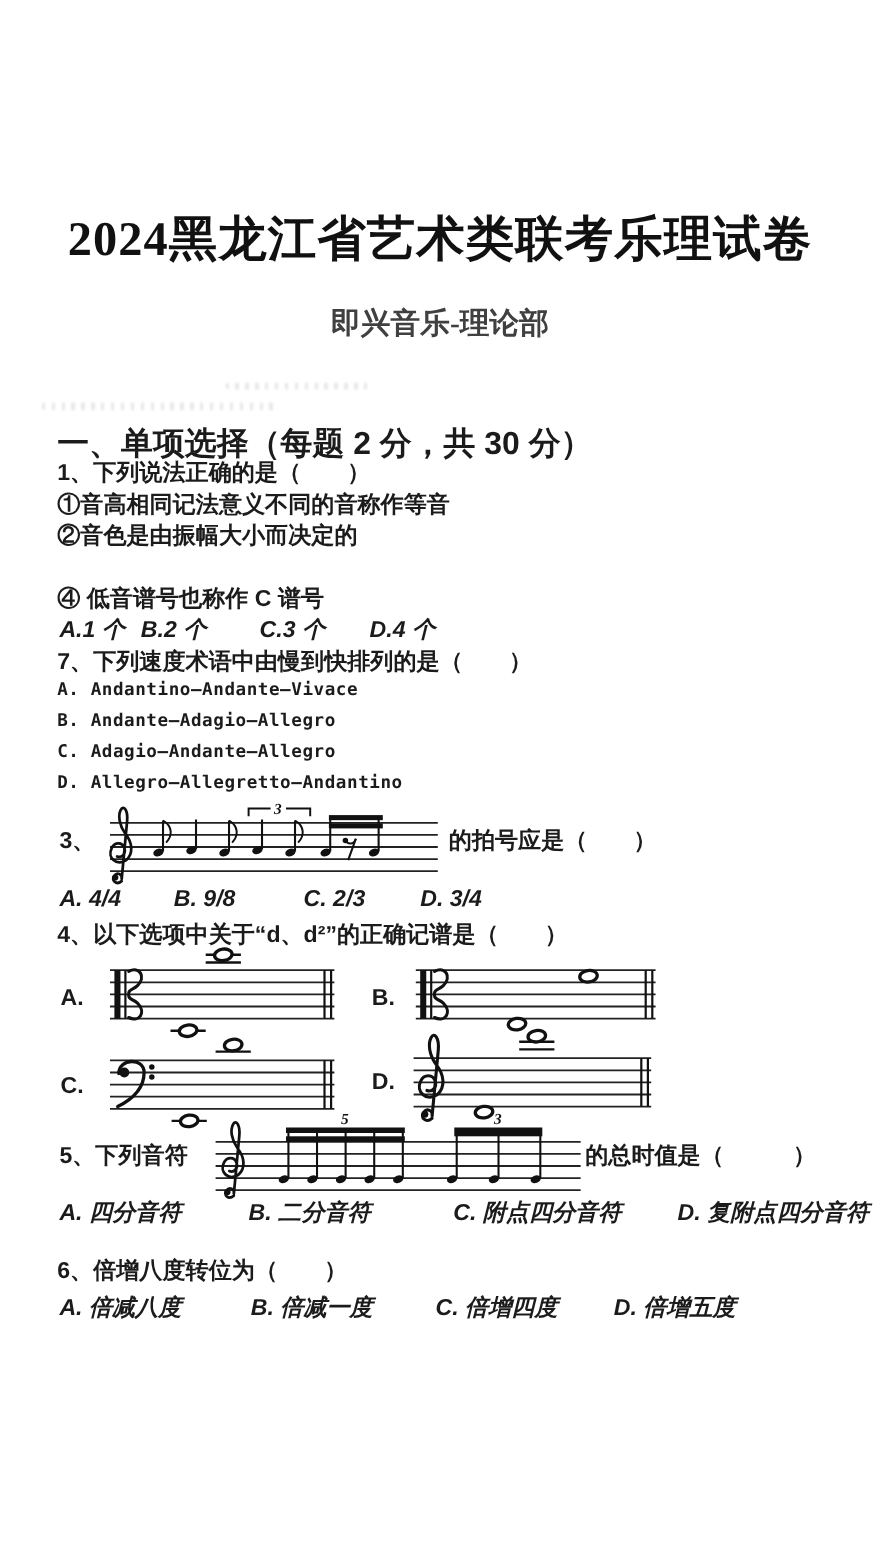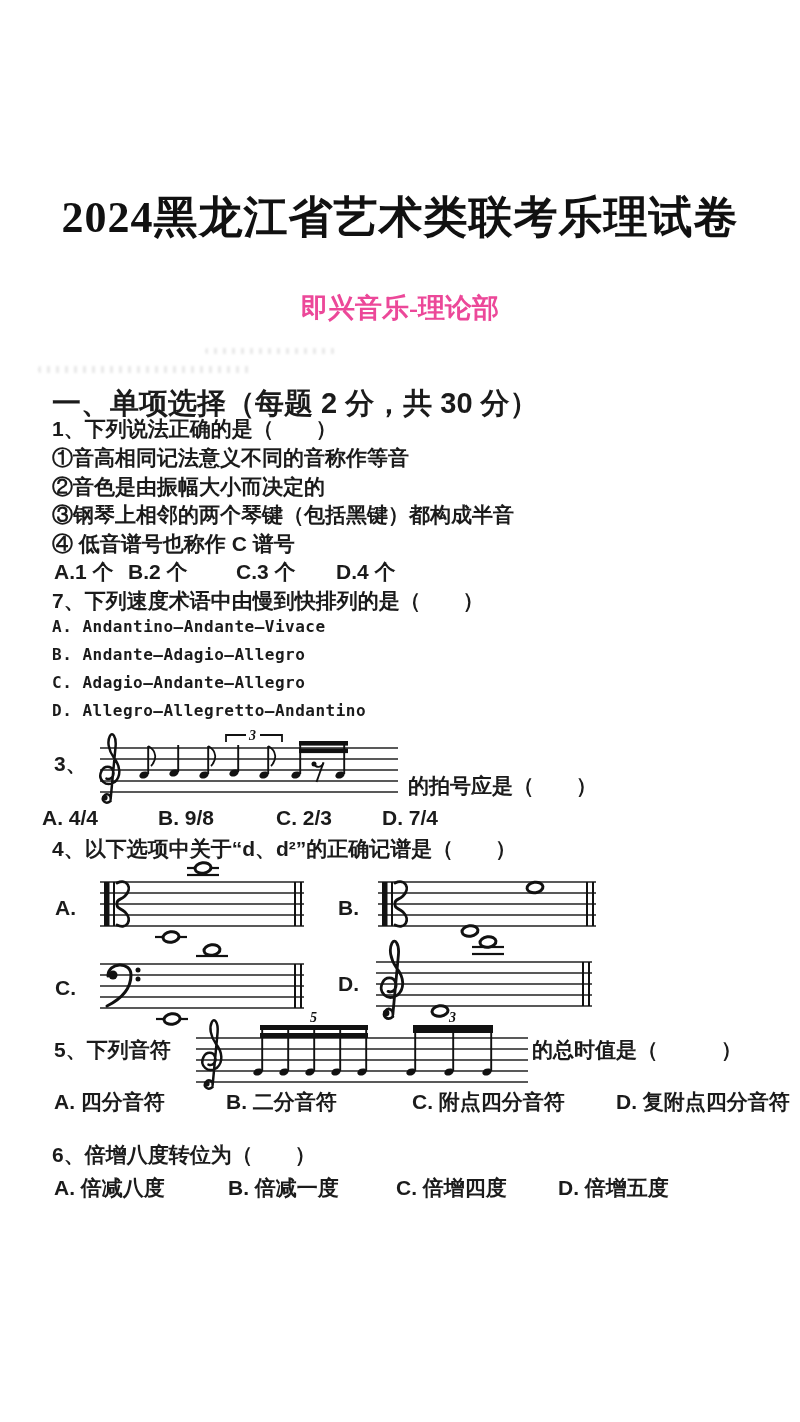--- a/index.html
+++ b/index.html
@@ -8,28 +8,28 @@
     background:#ffffff;overflow:hidden;
     font-family:"Liberation Sans",sans-serif;color:#1b1b1b;
   }
   .abs{position:absolute;white-space:nowrap;}
   .title{
     left:0;top:188px;width:100%;text-align:center;
     font-family:"Liberation Serif",serif;font-weight:bold;
     font-size:44px;letter-spacing:1px;color:#111;
   }
   .subtitle{
-    left:0;top:290px;width:100%;text-align:center;
+    left:0;top:276px;width:100%;text-align:center;
     font-family:"Liberation Serif",serif;font-weight:bold;
-    font-size:27px;color:#ec4899;
+    font-size:27px;color:#404040;
   }
   .heading{font-size:29px;font-weight:700;}
   .t{font-size:21px;font-weight:600;}
   .mono{font-family:"DejaVu Sans Mono","Liberation Mono",monospace;font-size:16px;font-weight:600;letter-spacing:0.5px;}
-  .opt{font-size:21px;font-weight:600;}
+  .opt{font-size:21px;font-weight:600;font-style:italic;}
   .smudge{
     background:repeating-linear-gradient(90deg,#9a9a9a 0 3px,#ffffff00 3px 9px);
     opacity:0.22;filter:blur(1px);border-radius:3px;
   }
   svg{display:block;}
   .staffline{stroke:#222;stroke-width:1.6;}
   .clef{stroke:#111;fill:none;stroke-width:3;stroke-linecap:round;stroke-linejoin:round;}
   .clef2{stroke:#111;fill:none;stroke-width:2.8;stroke-linecap:round;}
   .fill{fill:#111;}
   .stem{stroke:#111;stroke-width:1.9;}
@@ -48,21 +48,20 @@
   <div class="abs subtitle">即兴音乐-理论部</div>
 
   <div class="abs smudge" style="left:205px;top:348px;width:130px;height:6px;"></div>
   <div class="abs smudge" style="left:38px;top:366px;width:215px;height:7px;"></div>
 
   <div class="abs heading" style="left:52px;top:384px;">一、单项选择（每题 2 分，共 30 分）</div>
 
   <div class="abs t" style="left:52px;top:415px;">1、下列说法正确的是（　　）</div>
   <div class="abs t" style="left:52px;top:444px;">①音高相同记法意义不同的音称作等音</div>
   <div class="abs t" style="left:52px;top:473px;">②音色是由振幅大小而决定的</div>
-  <div class="abs t" style="left:52px;top:501px;">③钢琴上相邻的两个琴键（包括黑键）都构成半音</div>
   <div class="abs t" style="left:52px;top:530px;">④ 低音谱号也称作 C 谱号</div>
   <div class="abs" style="left:0;top:558px;width:100%;">
     <span class="abs opt" style="left:54px;">A.1 个</span>
     <span class="abs opt" style="left:128px;">B.2 个</span>
     <span class="abs opt" style="left:236px;">C.3 个</span>
     <span class="abs opt" style="left:336px;">D.4 个</span>
   </div>
 
   <div class="abs t" style="left:52px;top:587px;">7、下列速度术语中由慢到快排列的是（　　）</div>
   <div class="abs mono" style="left:52px;top:617px;">A. Andantino—Andante—Vivace</div>
@@ -121,26 +120,26 @@
       <line class="stem" x1="258.2" y1="50" x2="258.2" y2="19"></line>
       <rect class="fill" x="213" y="17" width="49" height="4.6"></rect>
       <rect class="fill" x="213" y="24.5" width="49" height="4.6"></rect>
       <g>
         <circle class="fill" cx="228" cy="40" r="2.5"></circle>
         <path class="brk" d="M228 40 C230 44 236 44 237.5 38.5"></path>
         <line class="stem" x1="237.5" y1="38.5" x2="230.5" y2="58"></line>
       </g>
     </g>
   </svg>
-  <div class="abs t" style="left:408px;top:750px;margin-top:22px;">的拍号应是（　　）</div>
+  <div class="abs t" style="left:408px;top:750px;">的拍号应是（　　）</div>
   <div class="abs" style="left:0;top:806px;width:100%;">
-    <span class="abs opt" style="left:42px;text-align:center;">A. 4/4</span>
+    <span class="abs opt" style="left:54px;text-align:center;">A. 4/4</span>
     <span class="abs opt" style="left:158px;">B. 9/8</span>
     <span class="abs opt" style="left:276px;">C. 2/3</span>
-    <span class="abs opt" style="left:382px;">D. 7/4</span>
+    <span class="abs opt" style="left:382px;">D. 3/4</span>
   </div>
 
   <div class="abs t" style="left:52px;top:835px;">4、以下选项中关于“d、d²”的正确记谱是（　　）</div>
 
   <div class="abs t" style="left:55px;top:896px;">A.</div>
   <svg class="abs" style="left:92px;top:850px;" width="220" height="100" viewBox="0 0 220 100">
     <g>
       <line class="staffline" x1="8" y1="32" x2="212" y2="32"></line>
       <line class="staffline" x1="8" y1="43" x2="212" y2="43"></line>
       <line class="staffline" x1="8" y1="54" x2="212" y2="54"></line>

